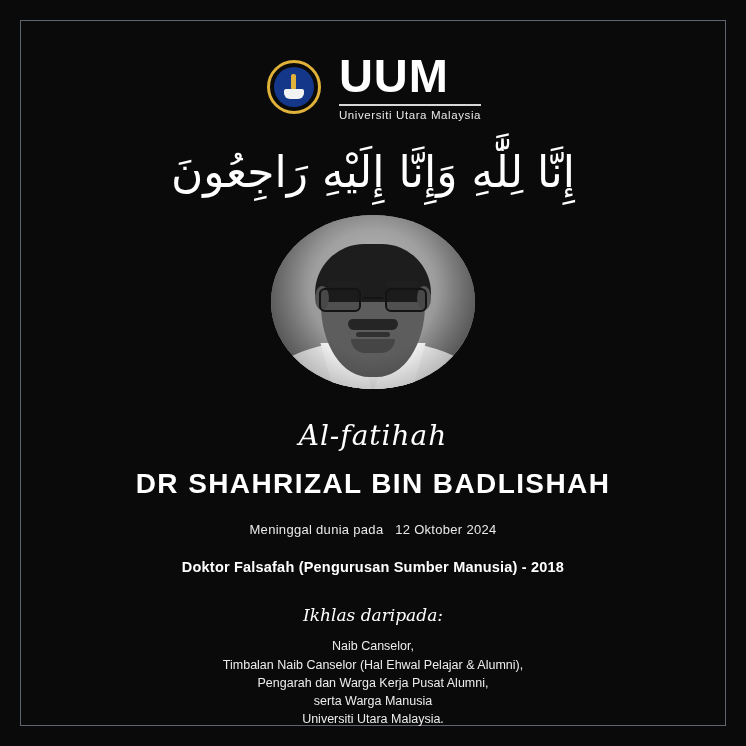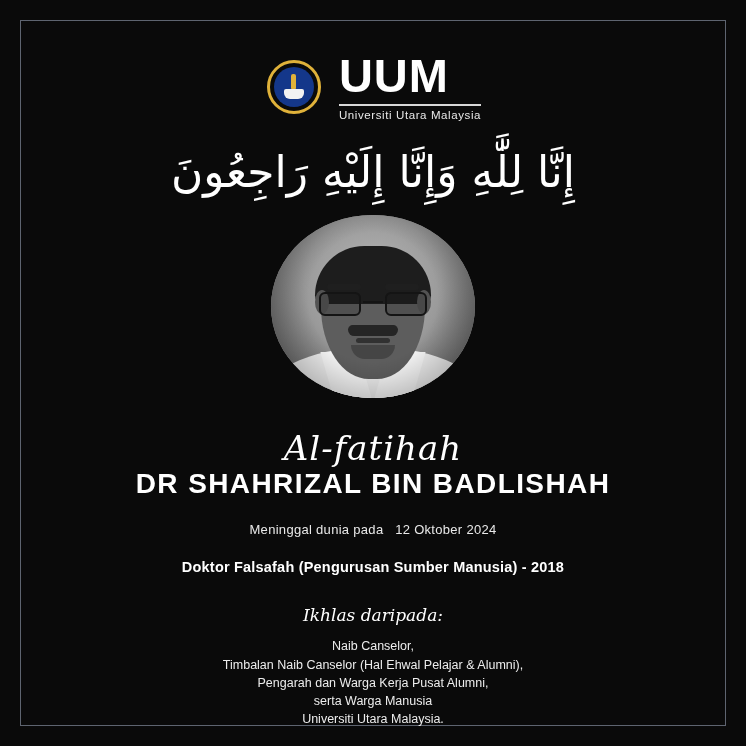--- a/index.html
+++ b/index.html
@@ -279,31 +279,32 @@
   .p-vig {
     position: absolute;
     inset: 0;
     background: radial-gradient(circle at 50% 45%, rgba(0,0,0,0) 45%, rgba(0,0,0,0.45) 100%);
   }
 
   
   .alfatihah {
     font-family: "DejaVu Serif", serif;
     font-style: italic;
-    font-size: 34px;
+    font-size: 28px;
     color: #ffffff;
     margin-top: 30px;
     letter-spacing: 1px;
     text-align: center;
   }
   .name {
     font-size: 28px;
     font-weight: bold;
     color: #ffffff;
     letter-spacing: 1.4px;
+    margin-top: 16px;
     text-align: left;
   }
   .died {
     font-size: 13px;
     color: #e9e9e9;
     margin-top: 22px;
     letter-spacing: 0.3px;
   }
   .degree {
     font-size: 14.5px;

